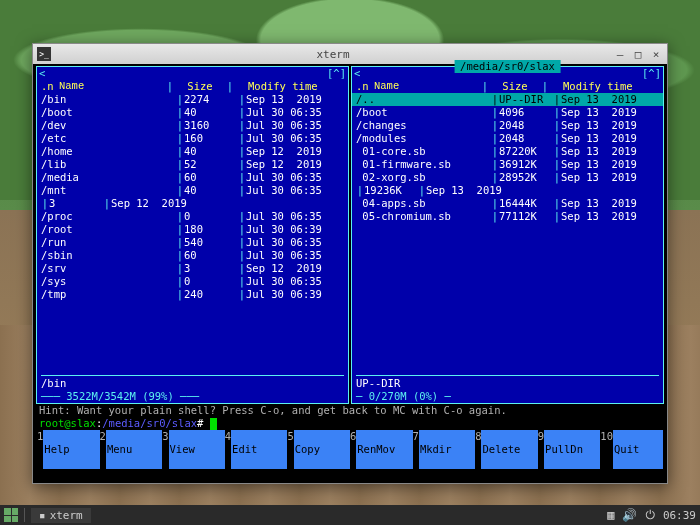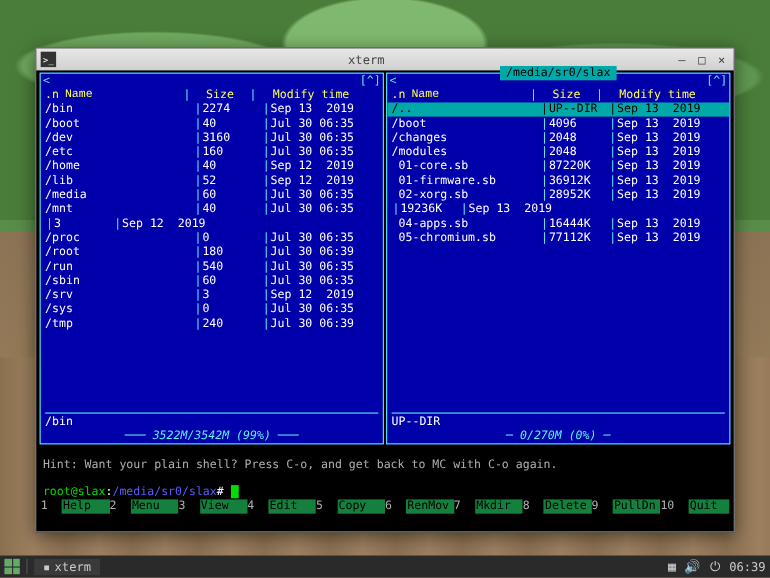--- a/index.html
+++ b/index.html
@@ -68,31 +68,31 @@
 .rows { flex:1; overflow:hidden; }
 .row { display:flex; padding:0 4px; color:#fff; }
 .row.sel { background:#00a8a8; color:#000; }
 .c-name{flex:1; white-space:pre;}
 .c-size{width:54px;}
 .c-sep{width:8px;text-align:center;color:#5cf0f0;}
 .row.sel .c-sep{color:#000;}
 .c-mod{width:98px; white-space:pre;}
 .panel-divider{border-top:1px solid #5cf0f0;margin:0 4px;}
 .panel-info{color:#fff;padding:1px 4px;height:14px;}
-.panel-bottom{color:#5cf0f0;text-align:center;padding:0 4px;position:relative;font-style:italic;}
+.panel-bottom{color:#5cf0f0;padding:0 4px;position:relative;}
 .panel-bottom::before{content:"";position:absolute;left:4px;right:4px;top:50%;}
-.hint{color:#b0b0b0;padding:12px 4px;}
+.hint{color:#b0b0b0;padding:0 4px;}
 .prompt{padding:0 4px;}
 .prompt-user{color:#00e000;}
 .prompt-path{color:#5c5cff;}
 .prompt-cursor{background:#00e000;display:inline-block;width:7px;height:12px;vertical-align:middle;}
 .fkeys{display:flex;padding:0 2px;}
 .fkey{flex:1;display:flex;}
 .fkey-num{color:#b0b0b0;}
-.fkey-label{background:#15803d;color:#000;flex:1;padding:0 1px;margin-left:13px;}
+.fkey-label{background:#3b82f6;color:#000;flex:1;padding:13px 1px;}
 .taskbar{
   position:absolute;bottom:0;left:0;right:0;height:20px;
   background:#2a2a2a;display:flex;align-items:center;padding:0 4px;
   font-size:11px;color:#ccc;
 }
 .tb-grid{width:14px;height:14px;display:grid;grid-template:1fr 1fr/1fr 1fr;gap:1px;}
 .tb-grid span{background:#6a6;}
 .tb-sep{width:1px;height:14px;background:#555;margin:0 6px;}
 .tb-task{background:#3a3a3a;padding:1px 8px;display:flex;align-items:center;gap:4px;}
 .tb-right{margin-left:auto;display:flex;align-items:center;gap:8px;}

